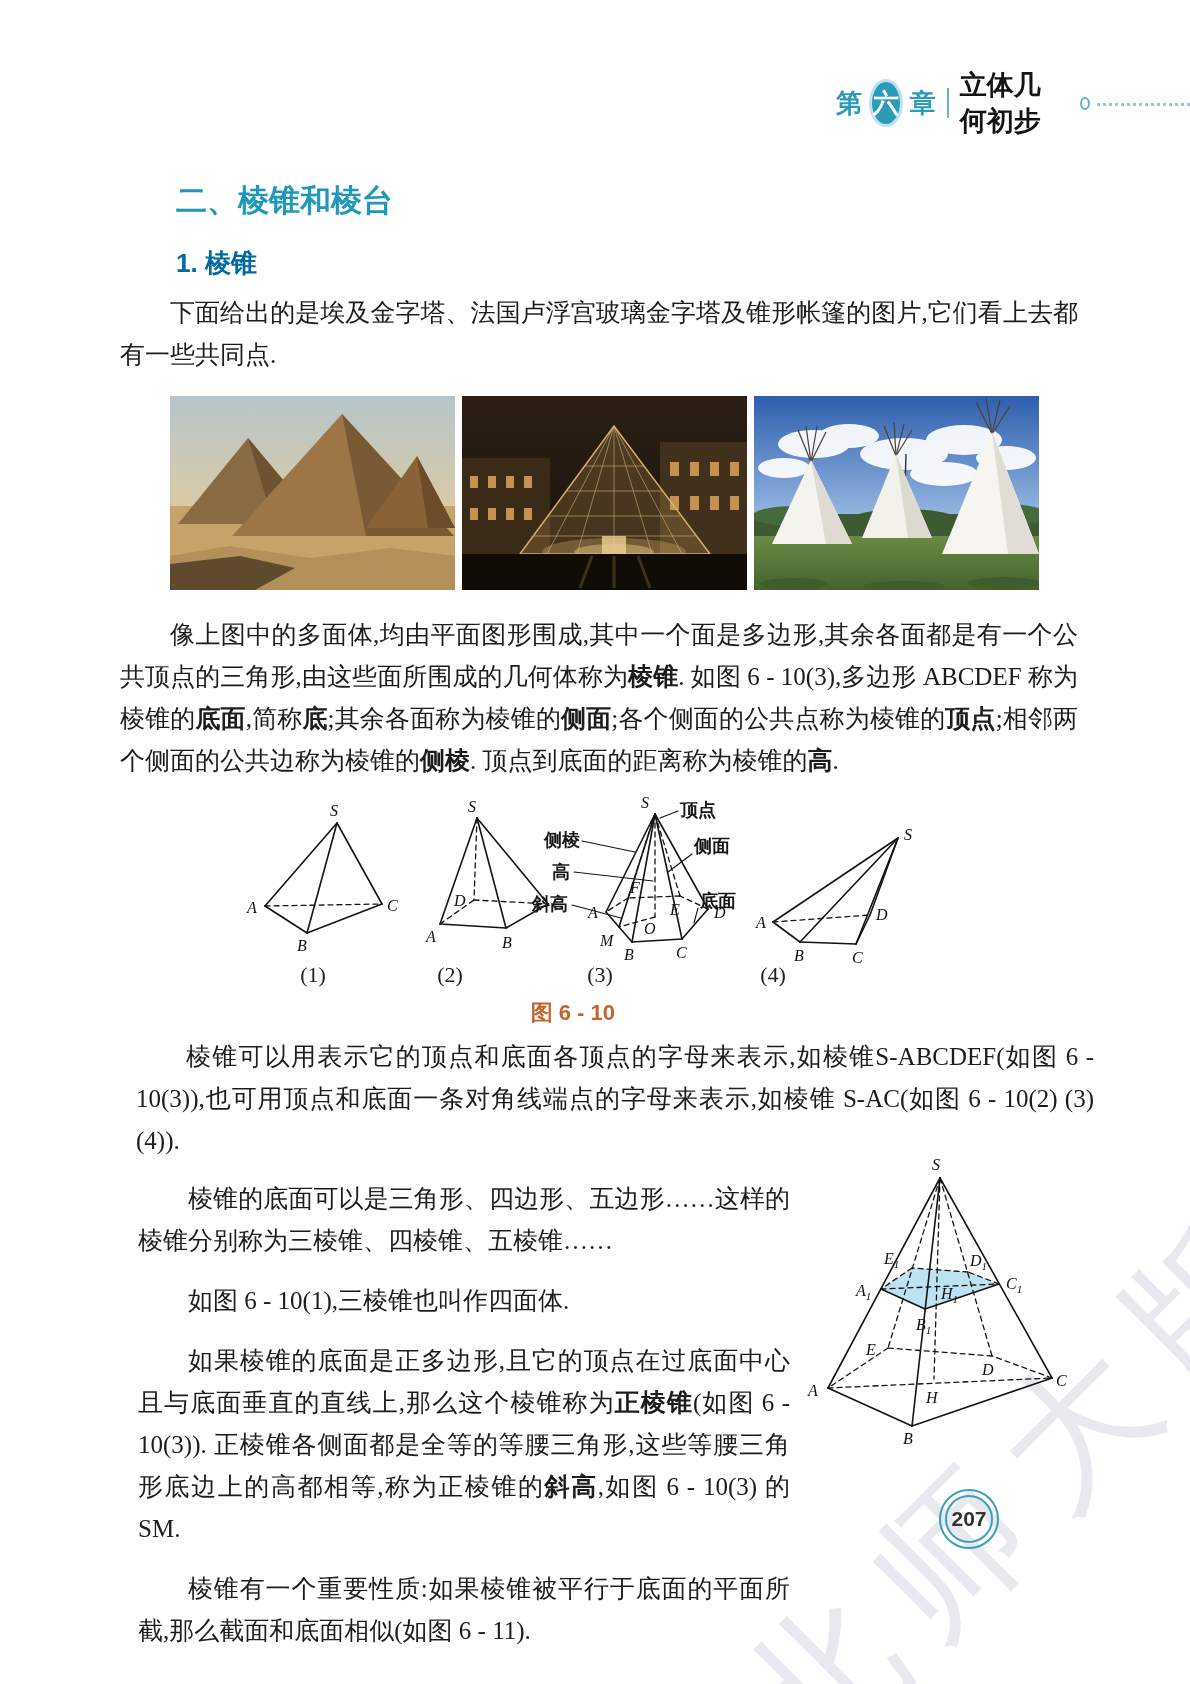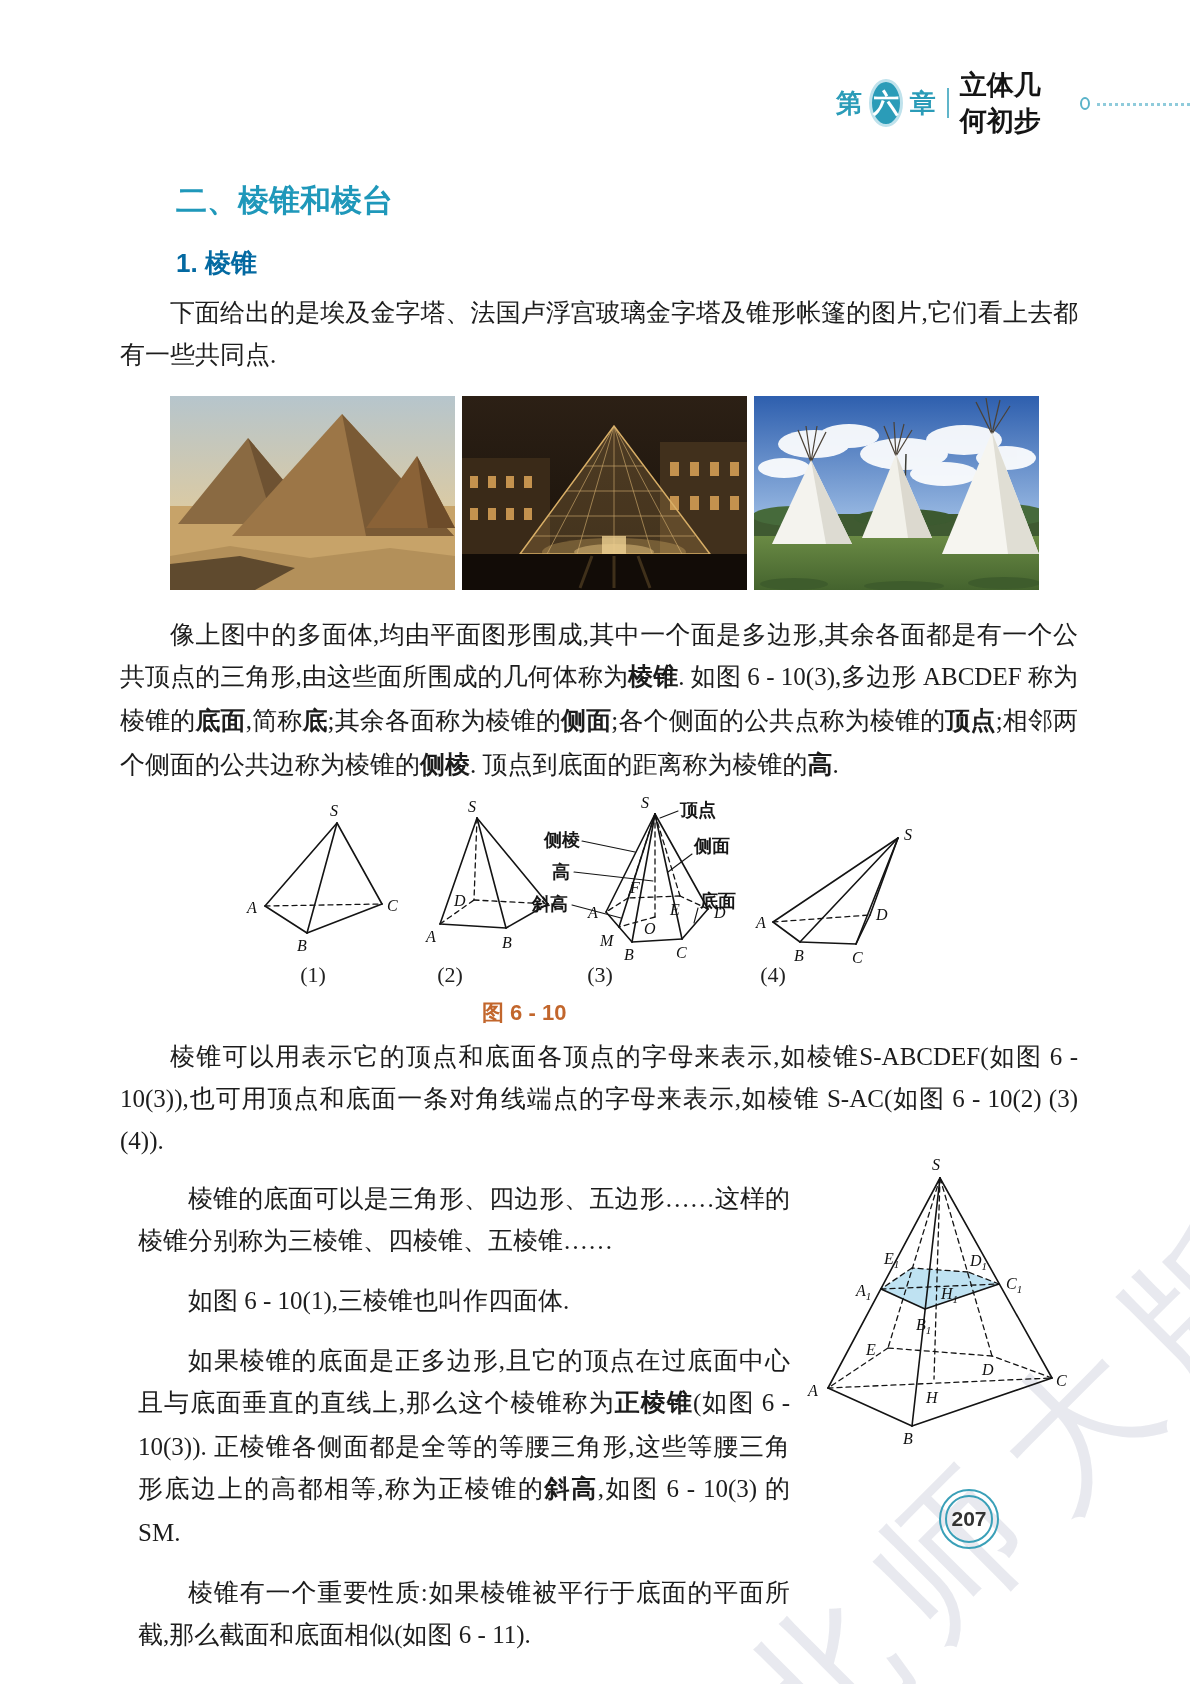--- a/index.html
+++ b/index.html
@@ -24,21 +24,21 @@
   .hring{width:9px;height:9px;border:2px solid #5ab3c9;border-radius:50%;margin-left:6px}
   .hdots{width:140px;border-top:3px dotted #8fcbdb;margin-top:2px}
 
   
   .sec-title{position:absolute;left:176px;top:180px;font:bold 31px "Liberation Sans","DejaVu Sans",sans-serif;color:#1f98ba}
   .sub-title{position:absolute;left:176px;top:246px;font:bold 26px "Liberation Sans","DejaVu Sans",sans-serif;color:#0369a1}
 
   
   p.body{position:absolute;margin:0;font-size:25px;line-height:42px;text-align:justify;
     text-indent:2em;color:#1c1c1c}
-  .seg-b{font-weight:bold;font-family:Liberation Mono, monospace}
+  .seg-b{font-weight:bold;font-family:Liberation Serif, serif}
   .seg-i{font-family:"Liberation Serif","DejaVu Serif",serif}
   .wrapblock{position:absolute;left:120px;top:1160px;width:688px}
   .wrapblock p{position:static;margin:18px;font-size:25px;line-height:42px;text-align:justify;text-indent:2em}
 
   
   .photos{position:absolute;left:170px;top:396px;display:flex;gap:7px}
   .photo{width:285px;height:194px;display:block}
 
   
   .fig{position:absolute}
@@ -323,23 +323,23 @@
         <text x="96" y="151">B</text>
         <text x="154" y="153">C</text>
         <text x="178" y="110">D</text>
       </g>
     </svg>
 
     <div class="fignum" style="left:278px;top:962px">(1)</div>
     <div class="fignum" style="left:415px;top:962px">(2)</div>
     <div class="fignum" style="left:565px;top:962px">(3)</div>
     <div class="fignum" style="left:738px;top:962px">(4)</div>
-    <div class="figcap" style="left:482px;top:998px;width:120px;text-align:left">图 6 - 10</div>
-
-    <p class="body" style="left:120px;top:1036px;width:958px"><span>棱锥可以用表示它的顶点和底面各顶点的字母来表示,如棱锥</span><span class="seg-i">S-ABCDEF</span><span>(如图 6 - 10(3)),也可用顶点和底面一条对角线端点的字母来表示,如棱锥 </span><span class="seg-i">S-AC</span><span>(如图 6 - 10(2) (3) (4)).</span></p>
+    <div class="figcap" style="left:495px;top:998px;width:120px;text-align:right">图 6 - 10</div>
+
+    <p class="body" style="left:136px;top:1036px;width:958px"><span>棱锥可以用表示它的顶点和底面各顶点的字母来表示,如棱锥</span><span class="seg-i">S-ABCDEF</span><span>(如图 6 - 10(3)),也可用顶点和底面一条对角线端点的字母来表示,如棱锥 </span><span class="seg-i">S-AC</span><span>(如图 6 - 10(2) (3) (4)).</span></p>
 
     <div class="wrapblock">
       <p><span>棱锥的底面可以是三角形、四边形、五边形……这样的棱锥分别称为三棱锥、四棱锥、五棱锥……</span></p>
       <p><span>如图 6 - 10(1),三棱锥也叫作四面体.</span></p>
       <p><span>如果棱锥的底面是正多边形,且它的顶点在过底面中心且与底面垂直的直线上,那么这个棱锥称为</span><span class="seg-b">正棱锥</span><span>(如图 6 - 10(3)). 正棱锥各侧面都是全等的等腰三角形,这些等腰三角形底边上的高都相等,称为正棱锥的</span><span class="seg-b">斜高</span><span>,如图 6 - 10(3) 的 </span><span class="seg-i">SM</span><span>.</span></p>
       <p><span>棱锥有一个重要性质:如果棱锥被平行于底面的平面所截,那么截面和底面相似(如图 6 - 11).</span></p>
     </div>
 
     <div class="fig611block">
       <svg class="fig" style="position:static" width="270" height="292" viewBox="0 0 270 292">

